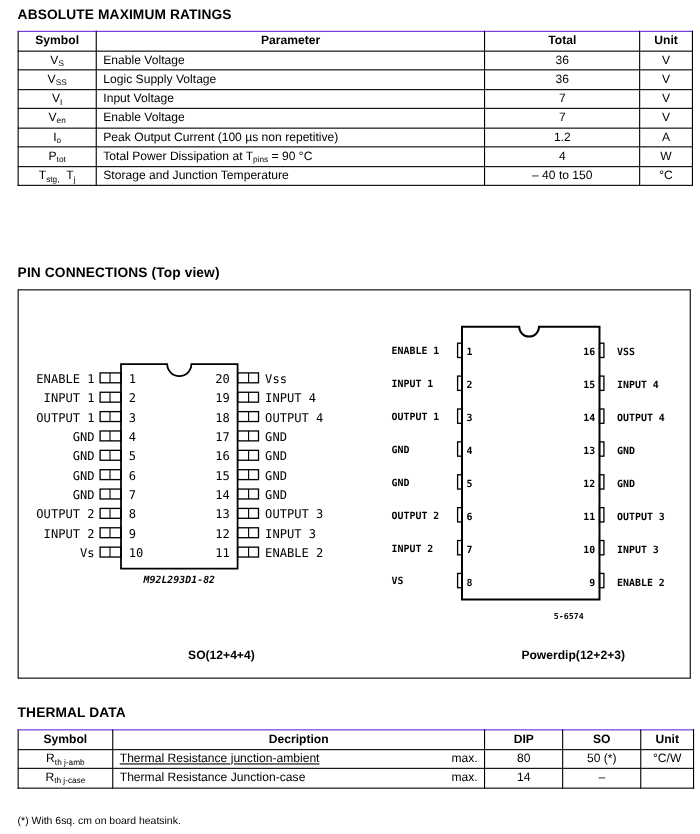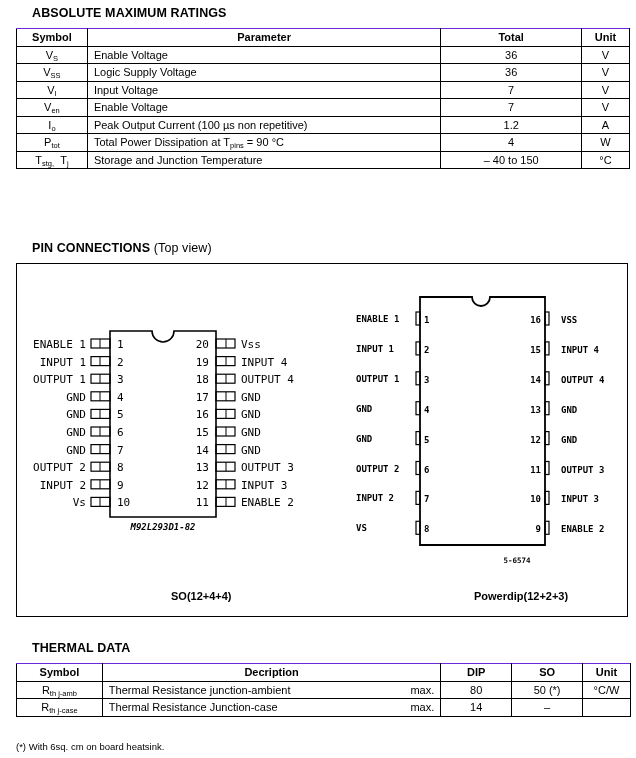--- a/index.html
+++ b/index.html
@@ -1,20 +1,20 @@
 <!DOCTYPE html>
 <html><head>
 <meta charset="utf-8">
 <style>
   html, body { margin:0; padding:0; background:#ffffff; }
   body { width:636px; height:758px; position:relative; overflow:hidden;
          font-family:"Liberation Sans", sans-serif; color:#000; }
   .abs { position:absolute; }
-  .section-title { position:absolute; left:32px; font-size:12.5px; font-weight:bold; letter-spacing:0.1px; }
-  .section-title .light { font-weight:normal; }
+  .section-title { position:absolute; left:16px; font-size:12.5px; font-weight:bold; letter-spacing:0.1px; }
+  .section-title .light { font-weight:bold; }
 
   table.grid { position:absolute; border-collapse:collapse; font-size:11px; }
   table.grid td, table.grid th { border:1px solid #000; padding:0 6px; height:16.5px; line-height:16px; white-space:nowrap; }
   table.grid th { font-weight:bold; font-size:11px; }
   table.grid tr:first-child th { border-top:1px solid #6d28d9; }
   table.grid td.c { text-align:center; }
   table.grid td:first-child, table.grid th:first-child { border-left:1px solid #000; }
   sub { font-size:7.5px; vertical-align:-2px; line-height:0; }
 
   #abs-table { left:16px; top:28px; width:614px; }
@@ -327,21 +327,21 @@
       <th>Symbol</th>
       <th>Decription</th>
       <th>DIP</th>
       <th>SO</th>
       <th>Unit</th>
     </tr>
   </thead>
   <tbody id="thermal-body">
       <tr>
         <td class="c"><span>R</span><sub>th j-amb</sub></td>
-        <td style="position:relative;"><span>Thermal Resistance junction-ambient</span><span style="position:absolute;right:6px;">max.</span></td>
+        <td style="position:relative;text-decoration:underline;"><span>Thermal Resistance junction-ambient</span><span style="position:absolute;right:6px;">max.</span></td>
         <td class="c">80</td>
         <td class="c">50 (*)</td>
         <td class="c">°C/W</td>
       </tr>
       <tr>
         <td class="c"><span>R</span><sub>th j-case</sub></td>
         <td style="position:relative;margin-left:36px;"><span>Thermal Resistance Junction-case</span><span style="position:absolute;right:6px;">max.</span></td>
         <td class="c">14</td>
         <td class="c">–</td>
         <td class="c"></td>

